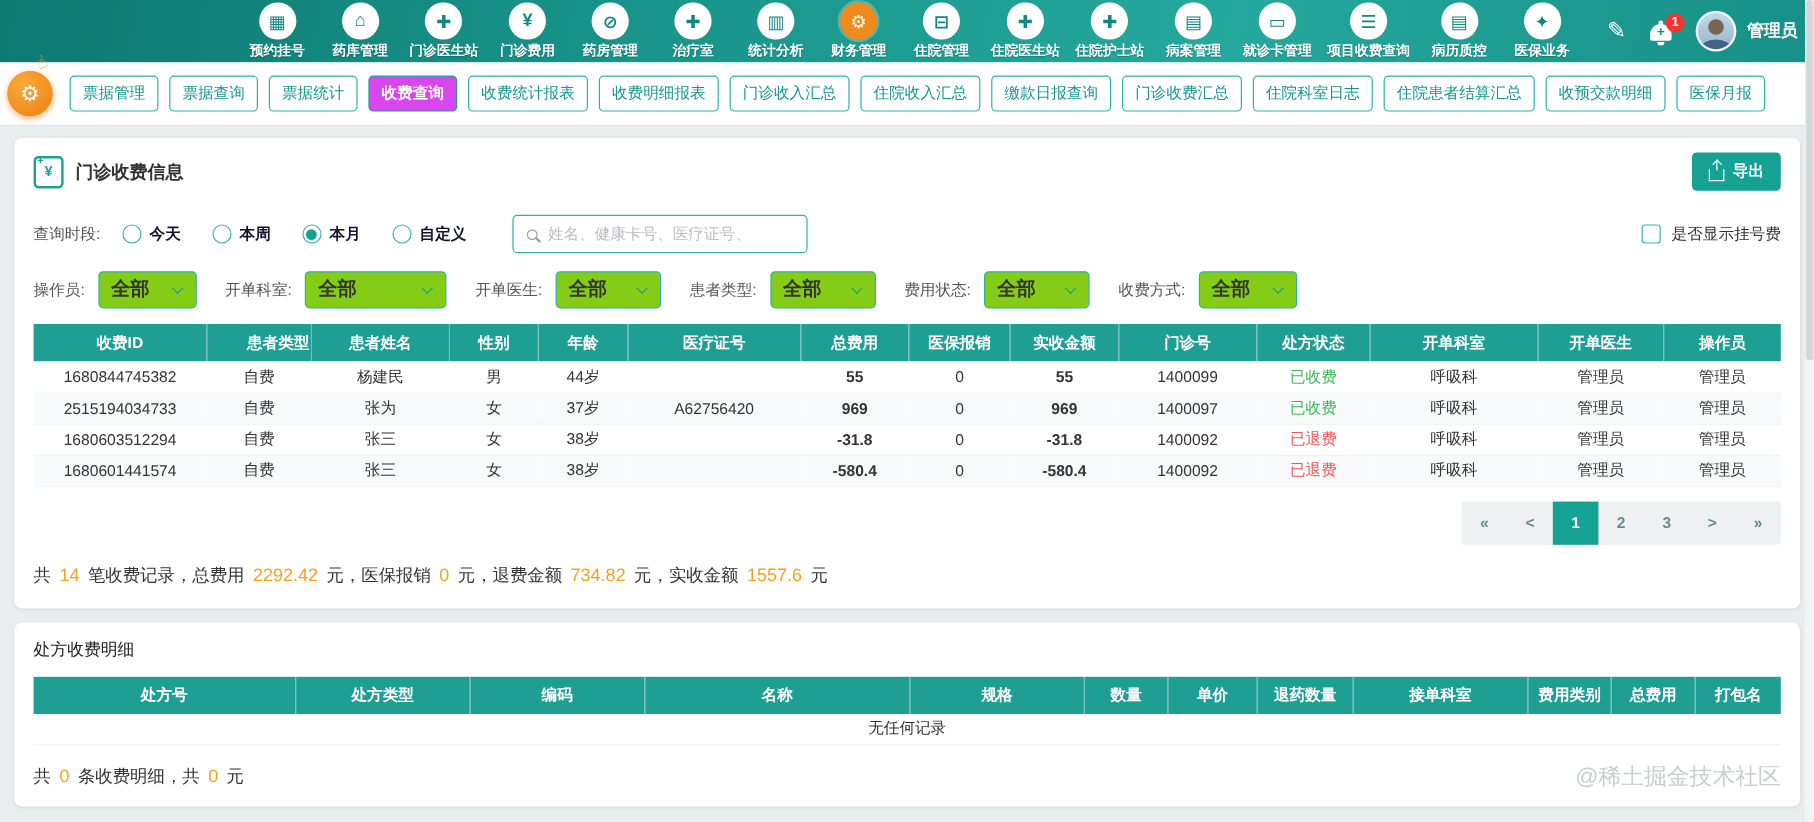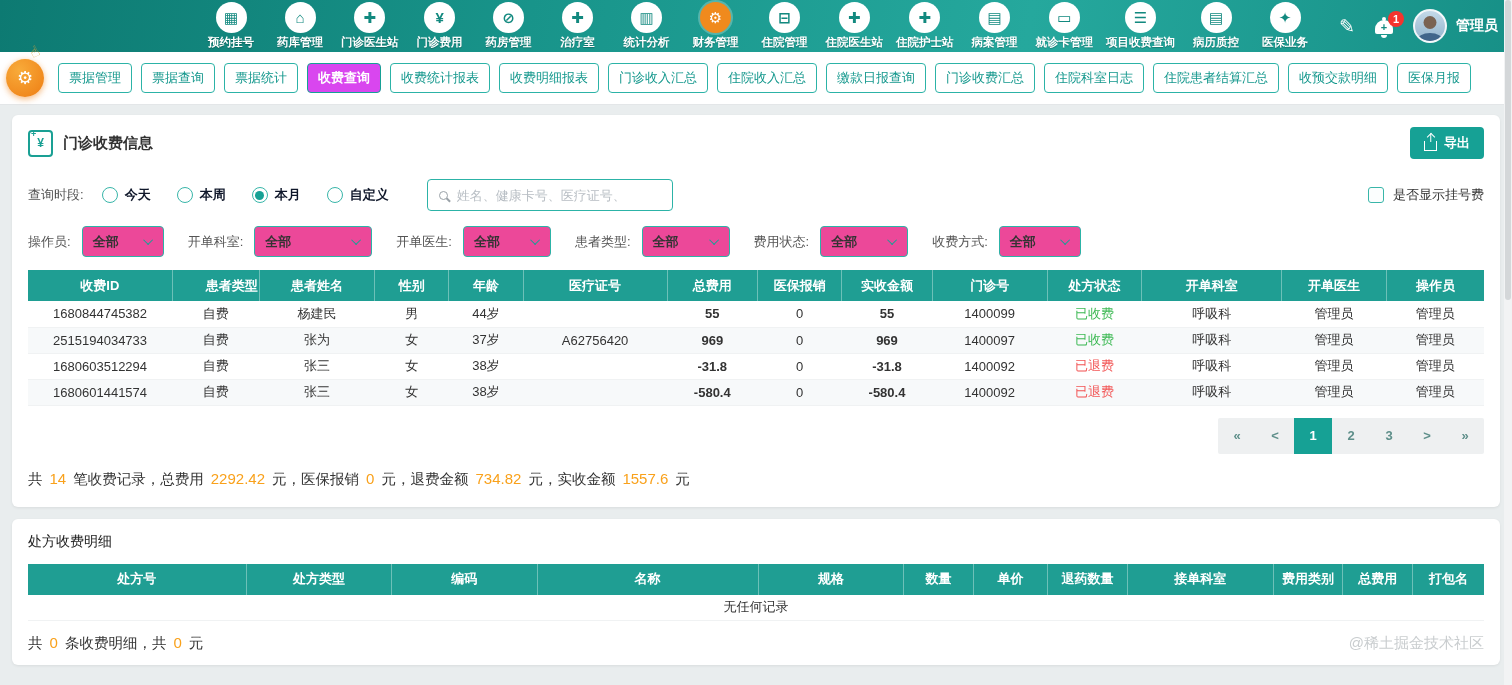--- a/index.html
+++ b/index.html
@@ -78,30 +78,30 @@
   .query-row { display:flex; align-items:center; padding:10px 16px 6px; font-size:13px; color:#555; }
   .query-label { margin-right:18px; }
   .query-options { display:flex; align-items:center; }
   .radio { display:flex; align-items:center; gap:7px; margin-right:26px; cursor:pointer; }
   .radio-dot { width:16px; height:16px; border:1.5px solid #39b6a9; border-radius:50%; position:relative; background:#fff; flex:none; }
   .radio-dot.checked::after { content:''; position:absolute; inset:2.5px; background:#16a195; border-radius:50%; }
   .radio-label { color:#0f172a; font-weight:bold; font-size:13px; }
   .search-box { display:flex; align-items:center; border:1px solid #2cb3a7; border-radius:4px; height:32px; padding:0 11px; width:246px; margin-left:12px; background:#fff; }
   .mag { width:9px; height:9px; border:1.6px solid #9aa2a8; border-radius:50%; position:relative; flex:none; }
   .mag::after { content:''; position:absolute; width:5px; height:1.6px; background:#9aa2a8; transform:rotate(45deg); right:-4px; bottom:-2px; }
-  .search-input { border:none; outline:none; margin-left:9px; font-size:13px; width:100%; color:#c2410c; font-family:Liberation Sans, sans-serif; }
+  .search-input { border:none; outline:none; margin-left:9px; font-size:13px; width:100%; color:#c2410c; font-family:Liberation Serif, serif; }
   .search-input::placeholder { color:#b7bdc3; }
   .show-reg-fee { margin-left:auto; display:flex; gap:9px; align-items:center; color:#333; font-size:13px; cursor:pointer; }
   .checkbox { width:16px; height:16px; border:1.5px solid #39b6a9; border-radius:3px; background:#fbfefe; flex:none; }
   
   .filter-row { display:flex; align-items:center; padding:9px 16px 13px; font-size:13px; color:#555; }
   .filter { display:flex; align-items:center; gap:11px; margin-right:24px; }
   .select {
     border:1px solid #2cb3a7; border-radius:4px; height:31px; display:flex; align-items:center;
-    justify-content:space-between; padding:0 10px; color:#333; font-weight:bold; font-size:13px; cursor:pointer; background:#ec4899;
+    justify-content:space-between; padding:0 10px; color:#333; font-weight:bold; font-size:16px; cursor:pointer; background:#84cc16;
   }
   .chevron { width:7px; height:7px; border-left:1.8px solid #16a195; border-bottom:1.8px solid #16a195; transform:rotate(-45deg) translateY(-2px); flex:none; margin-left:8px; }
   
   .tbl { width:calc(100% - 32px); margin:0 16px; border-collapse:collapse; table-layout:fixed; }
   .tbl th {
     background:#1f9e93; color:#fff; font-size:13px; font-weight:bold; height:31px;
     border-right:1px solid rgba(255,255,255,.35); text-align:center;
   }
   .tbl th:last-child { border-right:none; }
   .tbl td { text-align:center; font-size:13px; color:#333; height:26px; border-bottom:1px solid #f0f2f3; overflow:hidden; white-space:nowrap; }
@@ -115,21 +115,21 @@
   .page-btn { min-width:38px; height:36px; display:flex; align-items:center; justify-content:center; font-size:13px; color:#5e8f8a; cursor:pointer; font-weight:bold; }
   .page-btn.active { background:#16a195; color:#fff; }
   
   .summary { padding:16px 16px 18px; font-size:14.5px; color:#333; }
   .hl { color:#f9a11b; padding:0 3px; font-size:15px; }
   
   .panel2 { background:#fff; border-radius:6px; margin:12px 12px 0; padding:14px 0 12px; box-shadow:0 1px 3px rgba(0,0,0,.07); }
   .detail-title { font-weight:normal; font-size:14px; color:#222; margin:0 16px 13px; }
   .empty-cell { color:#555; font-size:13px; height:29px; }
   .detail-footer { display:flex; justify-content:space-between; align-items:center; margin:13px 16px 0; font-size:14.5px; color:#333; }
-  .watermark { color:#c9cdcf; font-size:15px; }
+  .watermark { color:#c9cdcf; font-size:19px; }
   
   .scrollbar { position:fixed; right:0; top:0; width:8px; height:100%; background:#f2f3f4; }
   .scroll-thumb { position:absolute; top:0; left:1px; width:6px; height:300px; background:#d4d7d9; border-radius:3px; }
 </style>
 </head>
 <body>
 
 <div class="topnav">
   <div class="nav-items">
       <div class="nav-item">

